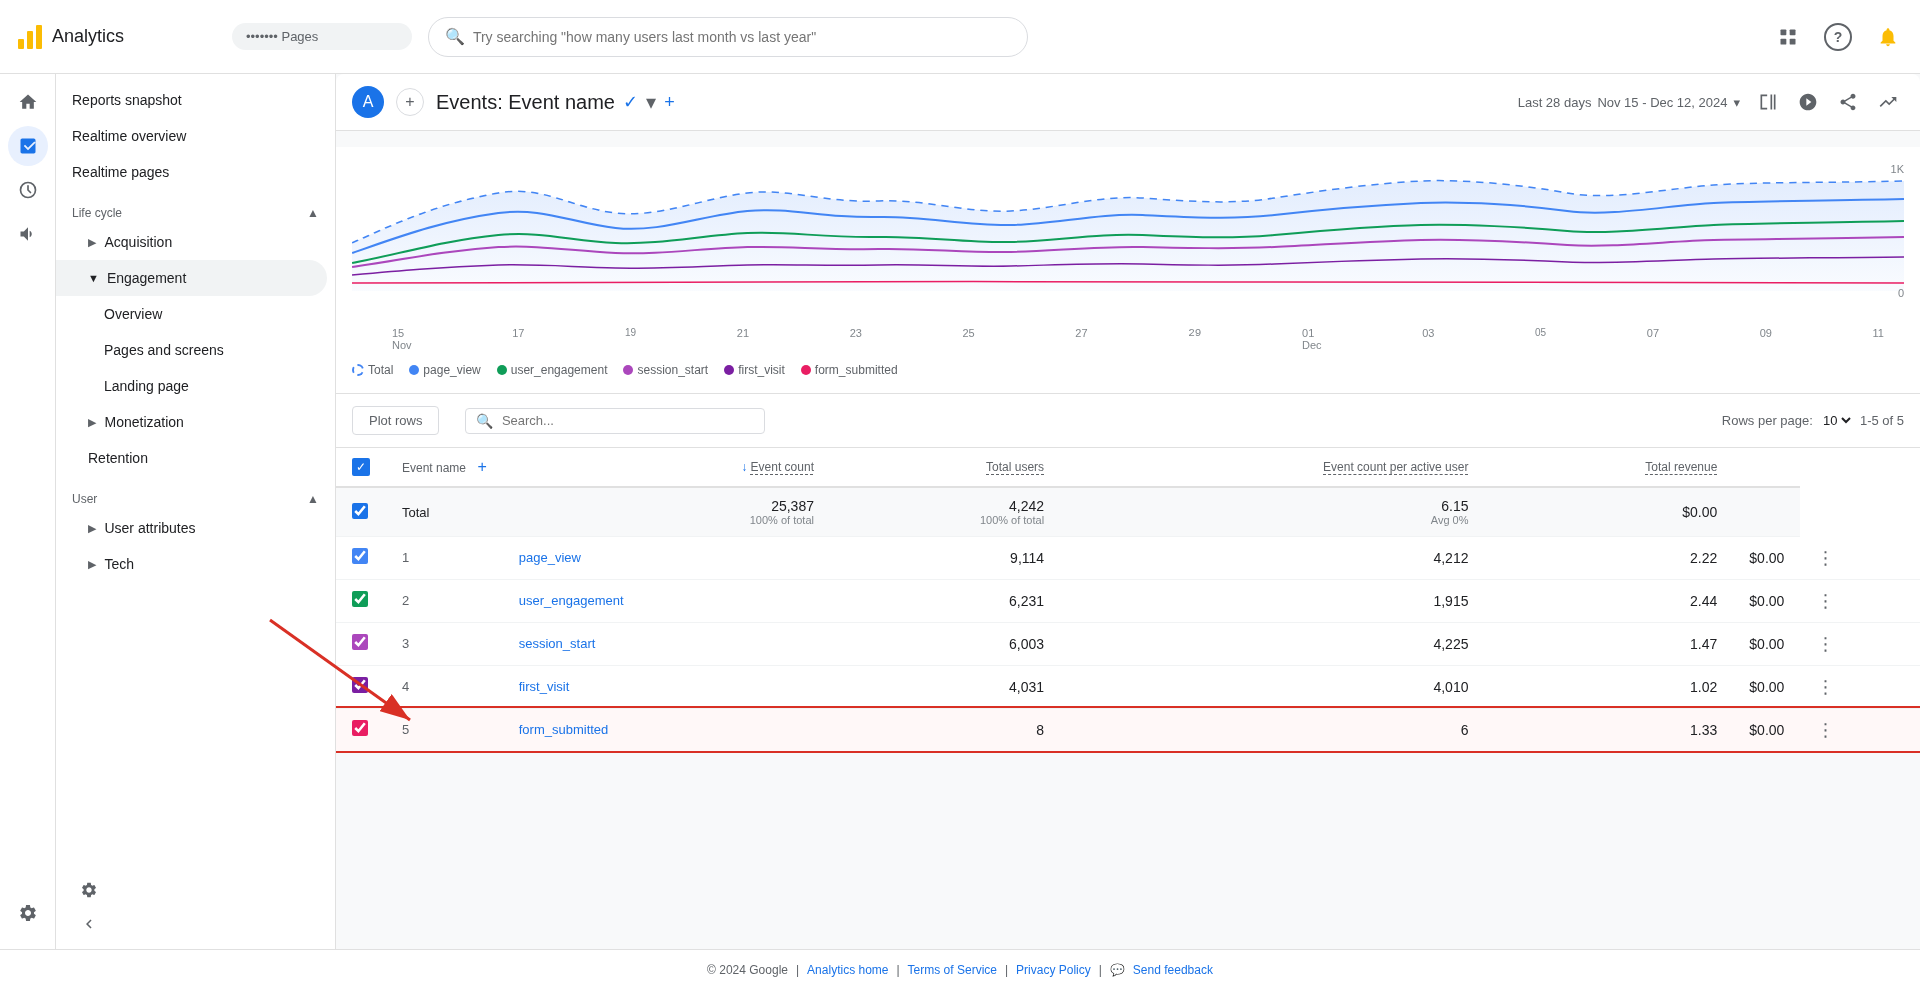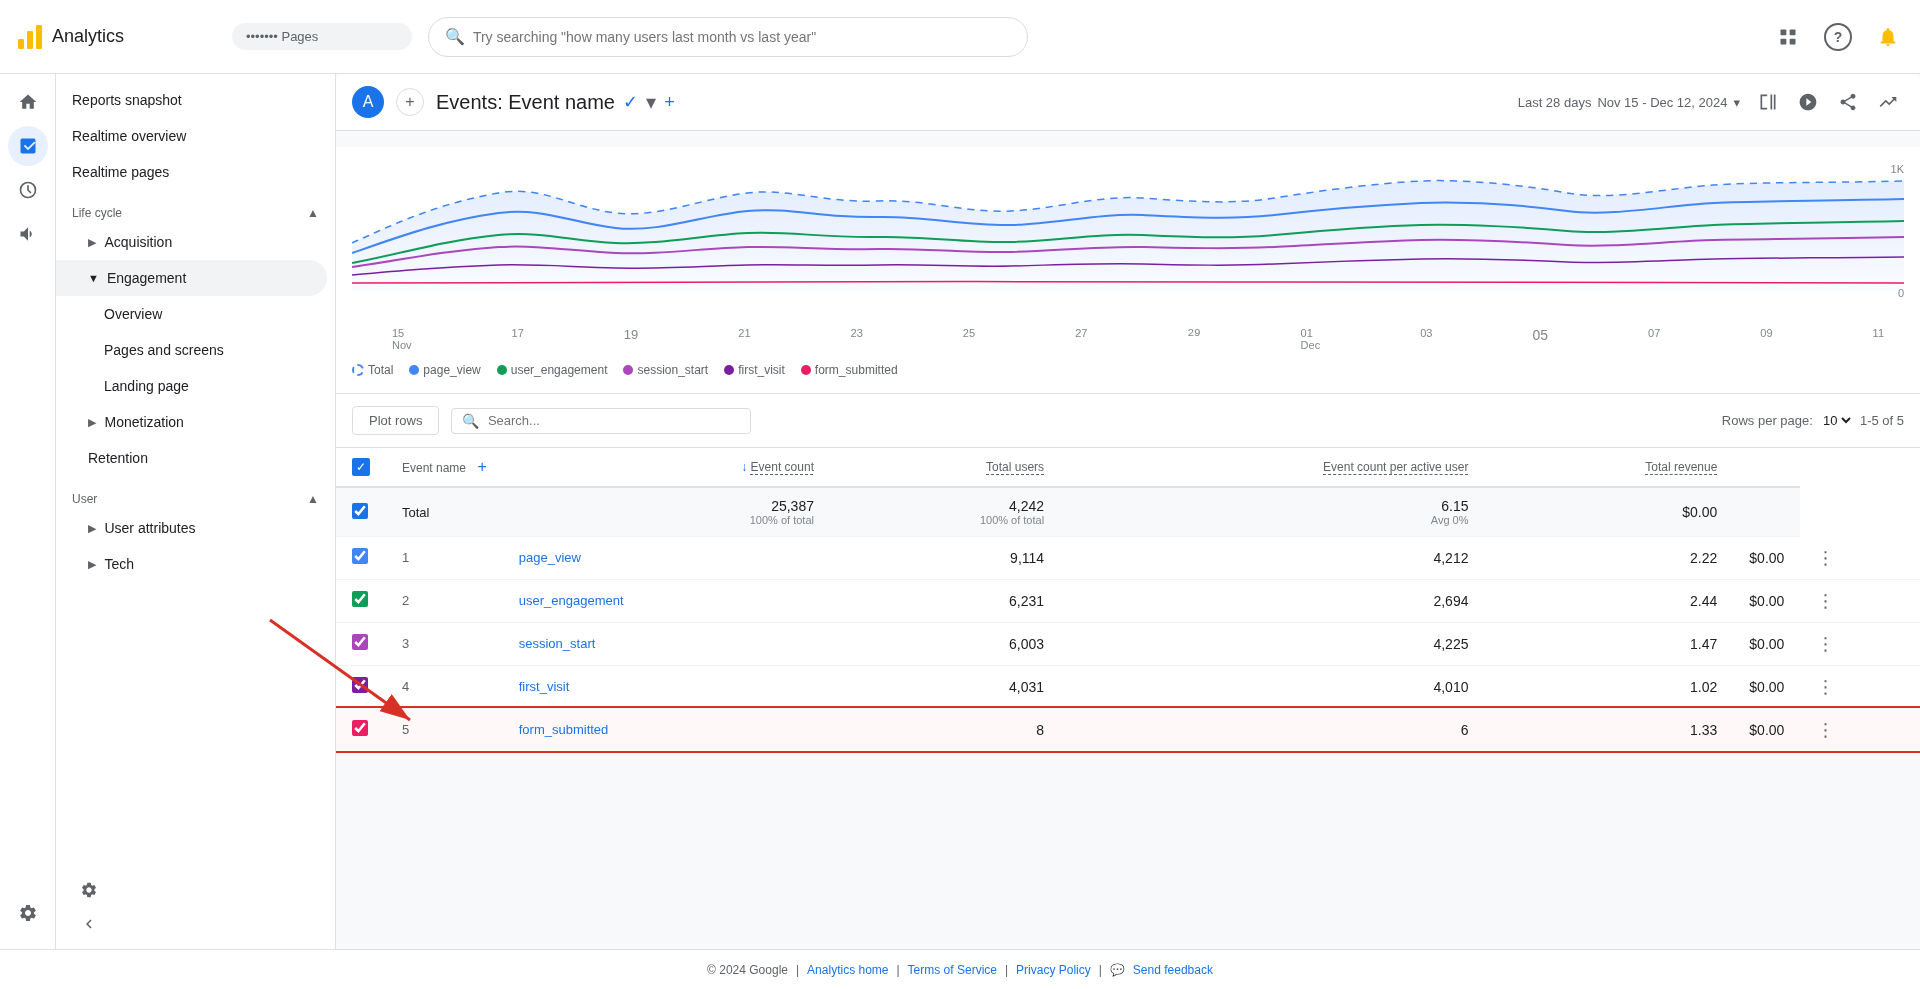--- a/index.html
+++ b/index.html
@@ -54,21 +54,21 @@
     .chart-label-1k { position: absolute; right: 0; top: 0; font-size: 11px; color: #80868b; }
     .chart-label-0 { position: absolute; right: 0; bottom: 24px; font-size: 11px; color: #80868b; }
     .chart-xaxis { display: flex; justify-content: space-between; padding: 4px 0 0 40px; padding-right: 20px; font-size: 11px; color: #80868b; }
     .chart-legend { display: flex; gap: 16px; margin-top: 12px; flex-wrap: wrap; }
     .legend-item { display: flex; align-items: center; gap: 4px; font-size: 12px; color: #5f6368; }
     .legend-dot { width: 10px; height: 10px; border-radius: 50%; }
     .legend-dot.dashed { background: transparent; border: 2px dashed; border-radius: 50%; width: 12px; height: 12px; }
 
     
     .table-area { background: #fff; padding: 0; }
-    .table-controls { display: flex; align-items: center; gap: 12px; padding: 12px 16px; border-bottom: 1px solid #e0e0e0; }
+    .table-controls { display: flex; align-items: center; gap: 26px; padding: 12px 16px; border-bottom: 1px solid #e0e0e0; }
     .plot-rows-btn { padding: 6px 16px; border: 1px solid #dadce0; border-radius: 4px; background: #fff; font-size: 13px; color: #5f6368; cursor: pointer; }
     .table-search { display: flex; align-items: center; gap: 8px; border: 1px solid #dadce0; border-radius: 4px; padding: 4px 10px; flex: 1; max-width: 300px; }
     .table-search input { border: none; outline: none; font-size: 13px; width: 100%; }
     .rows-per-page { margin-left: auto; display: flex; align-items: center; gap: 6px; font-size: 13px; color: #5f6368; }
     .rows-select { border: none; font-size: 13px; color: #202124; cursor: pointer; background: transparent; }
 
     
     .data-table { width: 100%; border-collapse: collapse; }
     .data-table th { padding: 10px 16px; text-align: left; font-size: 12px; font-weight: 500; color: #5f6368; border-bottom: 2px solid #e0e0e0; cursor: pointer; white-space: nowrap; }
     .data-table th.right { text-align: right; }
@@ -297,32 +297,32 @@
           <path d="M0,120 C200,119 400,118 600,119 C800,120 900,119 1060,120" fill="none" stroke="#e91e63" stroke-width="1.5"></path>
         </svg>
         <span class="chart-label-0">0</span>
       </div>
       <div class="chart-xaxis">
         <span style="font-size:11px;color:#80868b;">
             <span style="display:block;">15</span>
             <span style="display:block;">Nov</span>
           </span>
         <span style="font-size:11px;color:#80868b;">17</span>
-        <span style="font-size:13px;color:#80868b;">19</span>
+        <span style="font-size:10px;color:#80868b;">19</span>
         <span style="font-size:11px;color:#80868b;">21</span>
         <span style="font-size:11px;color:#80868b;">23</span>
         <span style="font-size:11px;color:#80868b;">25</span>
         <span style="font-size:11px;color:#80868b;">27</span>
         <span style="font-size:11px;color:#80868b;font-family:Liberation Mono, monospace;">29</span>
         <span style="font-size:11px;color:#80868b;">
             <span style="display:block;">01</span>
             <span style="display:block;">Dec</span>
           </span>
         <span style="font-size:11px;color:#80868b;">03</span>
-        <span style="font-size:14px;color:#80868b;">05</span>
+        <span style="font-size:10px;color:#80868b;">05</span>
         <span style="font-size:11px;color:#80868b;">07</span>
         <span style="font-size:11px;color:#80868b;">09</span>
         <span style="font-size:11px;color:#80868b;">11</span>
       </div>
       <div class="chart-legend">
         <div class="legend-item">
           <span class="legend-dot dashed" style="border-color:#4285f4;"></span>
           <span>Total</span>
         </div>
         <div class="legend-item">
@@ -437,21 +437,21 @@
     </tr>
             <tr>
       <td class="checkbox-cell">
         <input type="checkbox" class="checkbox" checked="" style="accent-color: rgb(15, 157, 88);">
       </td>
       <td class="num-cell" style="color:#5f6368; font-size:13px;">2</td>
       <td>
         <a class="event-link" href="#" style="color:#1a73e8;">user_engagement</a>
       </td>
       <td class="right number">6,231</td>
-      <td class="right number">2,694</td>
+      <td class="right number">1,915</td>
       <td class="right number">2.44</td>
       <td class="right number">$0.00</td>
       <td>
         <span class="more-btn">⋮</span>
       </td>
     </tr>
             <tr>
       <td class="checkbox-cell">
         <input type="checkbox" class="checkbox" checked="" style="accent-color: rgb(171, 71, 188);">
       </td>

